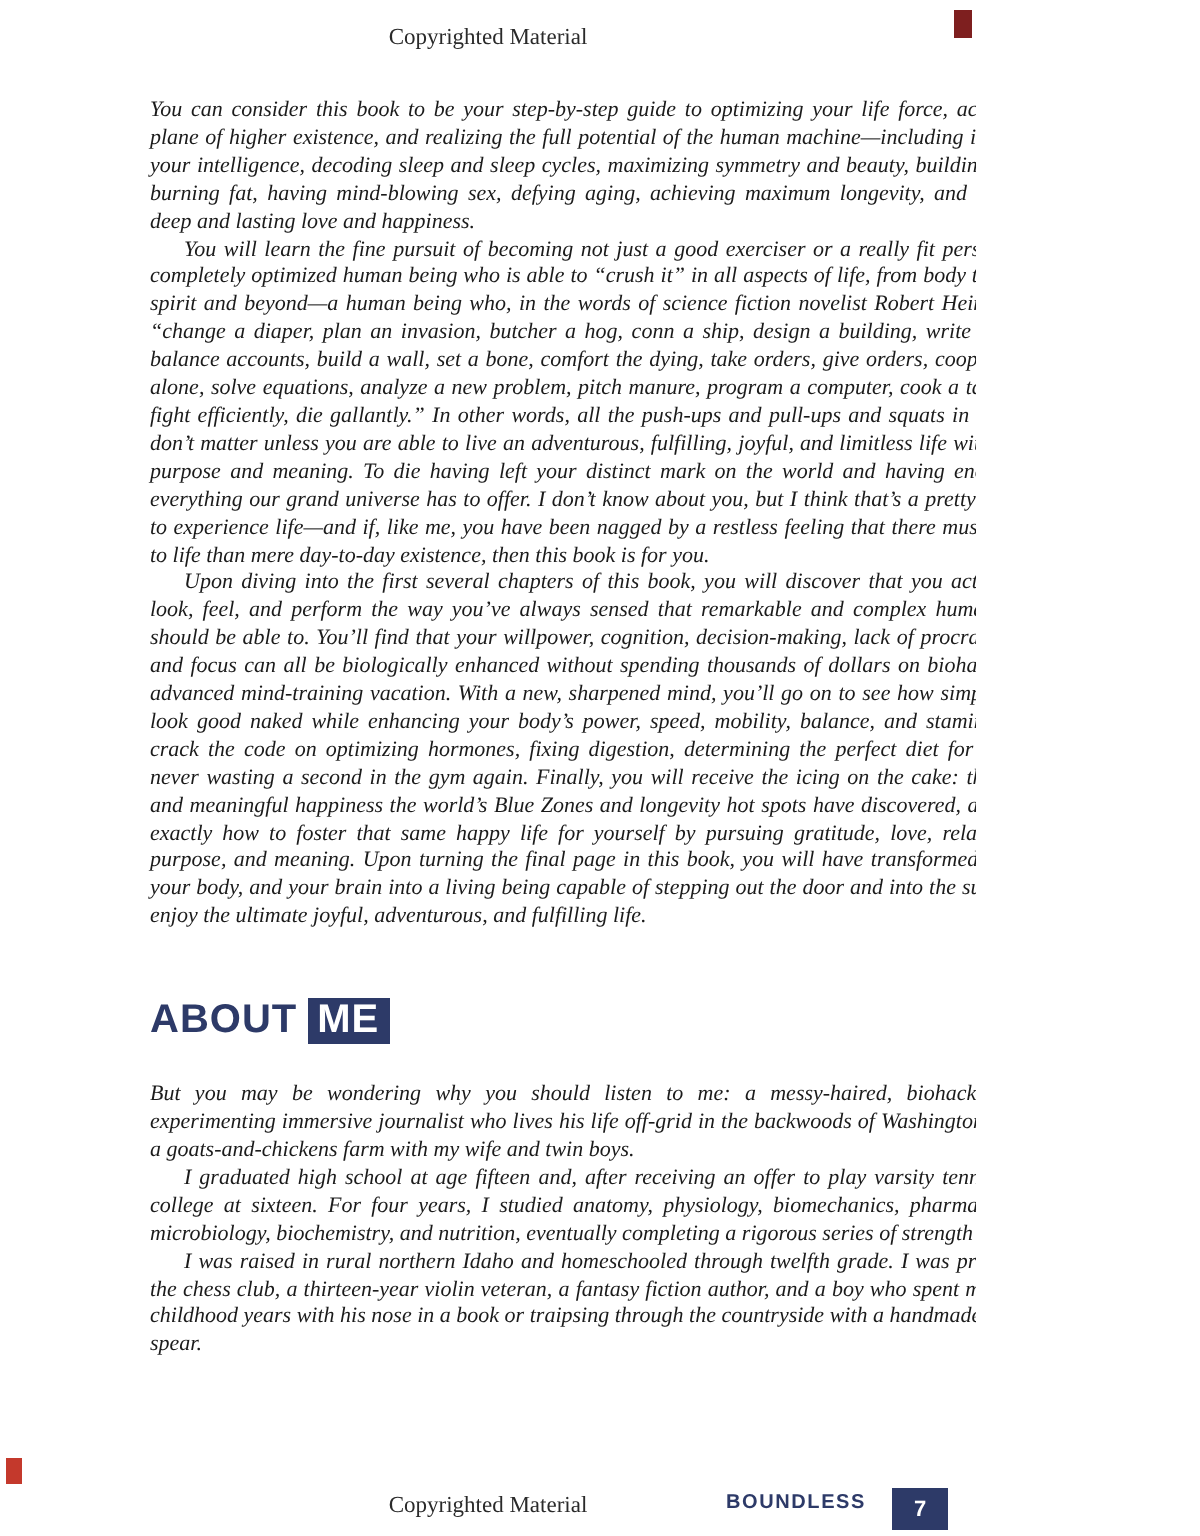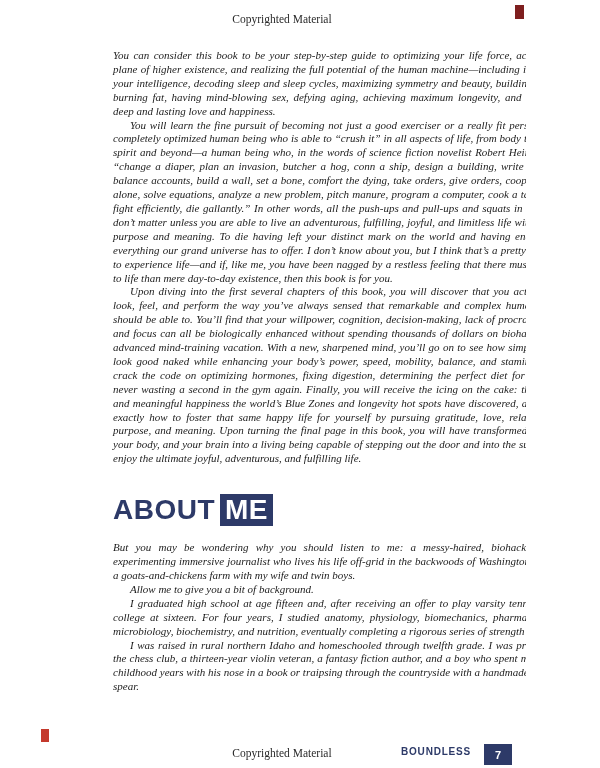--- a/index.html
+++ b/index.html
@@ -3,21 +3,20 @@
 <meta charset="utf-8">
 <style>
   html,body { margin:0; padding:0; background:#ffffff; }
   .page {
     position:relative;
     width:488px; height:768px;
     background:#ffffff;
     font-family:"Liberation Serif", serif;
     color:#1b1b1b;
     overflow:hidden;
-    margin-left:38px;
   }
   .notice {
     position:absolute; left:0; right:0;
     text-align:center;
     font-size:11.5px; color:#2a2a2a;
   }
   .notice.top { top:13px; }
   .notice.bottom { bottom:9px; }
 
   .body-text {
@@ -28,21 +27,21 @@
   }
   .body-text p { margin:0; text-indent:17px;font-style:italic; }
   .body-text p.no-indent { text-indent:0; }
 
   .section-heading {
     margin:30px 0 17px 0;
     text-indent:0;
     text-align:left;
     font-family:"Liberation Sans", sans-serif;
     font-weight:bold;
-    font-size:28px;
+    font-size:20px;
     letter-spacing:0.5px;
     color:#2d3a68;
     line-height:28px;
   }
   .section-heading .hl {
     background:#2d3a68;
     color:#ffffff;
     padding:0 5px 1px 5px;
     margin-left:5px;
   }
@@ -89,21 +88,20 @@
   <div class="notice top">Copyrighted Material</div>
 
   <div class="body-text">
     <p class="no-indent">You can consider this book to be your step-by-step guide to optimizing your life force, achieving a plane of higher existence, and realizing the full potential of the human machine—including increasing your intelligence, decoding sleep and sleep cycles, maximizing symmetry and beauty, building muscle, burning fat, having mind-blowing sex, defying aging, achieving maximum longevity, and acquiring deep and lasting love and happiness.</p>
     <p>You will learn the fine pursuit of becoming not just a good exerciser or a really fit person, but a completely optimized human being who is able to “crush it” in all aspects of life, from body to mind to spirit and beyond—a human being who, in the words of science fiction novelist Robert Heinlein, can “change a diaper, plan an invasion, butcher a hog, conn a ship, design a building, write a sonnet, balance accounts, build a wall, set a bone, comfort the dying, take orders, give orders, cooperate, act alone, solve equations, analyze a new problem, pitch manure, program a computer, cook a tasty meal, fight efficiently, die gallantly.” In other words, all the push-ups and pull-ups and squats in the world don’t matter unless you are able to live an adventurous, fulfilling, joyful, and limitless life with distinct purpose and meaning. To die having left your distinct mark on the world and having encountered everything our grand universe has to offer. I don’t know about you, but I think that’s a pretty cool way to experience life—and if, like me, you have been nagged by a restless feeling that there must be more to life than mere day-to-day existence, then this book is for you.</p>
     <p>Upon diving into the first several chapters of this book, you will discover that you actually can look, feel, and perform the way you’ve always sensed that remarkable and complex human beings should be able to. You’ll find that your willpower, cognition, decision-making, lack of procrastination, and focus can all be biologically enhanced without spending thousands of dollars on biohacks or an advanced mind-training vacation. With a new, sharpened mind, you’ll go on to see how simple it is to look good naked while enhancing your body’s power, speed, mobility, balance, and stamina. You’ll crack the code on optimizing hormones, fixing digestion, determining the perfect diet for you, and never wasting a second in the gym again. Finally, you will receive the icing on the cake: the elusive and meaningful happiness the world’s Blue Zones and longevity hot spots have discovered, along with exactly how to foster that same happy life for yourself by pursuing gratitude, love, relationships, purpose, and meaning. Upon turning the final page in this book, you will have transformed yourself, your body, and your brain into a living being capable of stepping out the door and into the sunshine to enjoy the ultimate joyful, adventurous, and fulfilling life.</p>
 
     <div class="section-heading"><span>ABOUT</span><span class="hl">ME</span></div>
 
     <p class="no-indent">But you may be wondering why you should listen to me: a messy-haired, biohacking, self-experimenting immersive journalist who lives his life off-grid in the backwoods of Washington State on a goats-and-chickens farm with my wife and twin boys.</p>
-    <p>Allow me to give you a bit of background.</p>
     <p>I graduated high school at age fifteen and, after receiving an offer to play varsity tennis, began college at sixteen. For four years, I studied anatomy, physiology, biomechanics, pharmaceuticals, microbiology, biochemistry, and nutrition, eventually completing a rigorous series of strength</p>
     <p>I was raised in rural northern Idaho and homeschooled through twelfth grade. I was president of the chess club, a thirteen-year violin veteran, a fantasy fiction author, and a boy who spent most of his childhood years with his nose in a book or traipsing through the countryside with a handmade bow and spear.</p>
   </div>
 
   <div class="notice bottom">Copyrighted Material</div>
 
   <div class="footer-brand">BOUNDLESS</div>
   <div class="page-num-box">7</div>
 
 </div>

